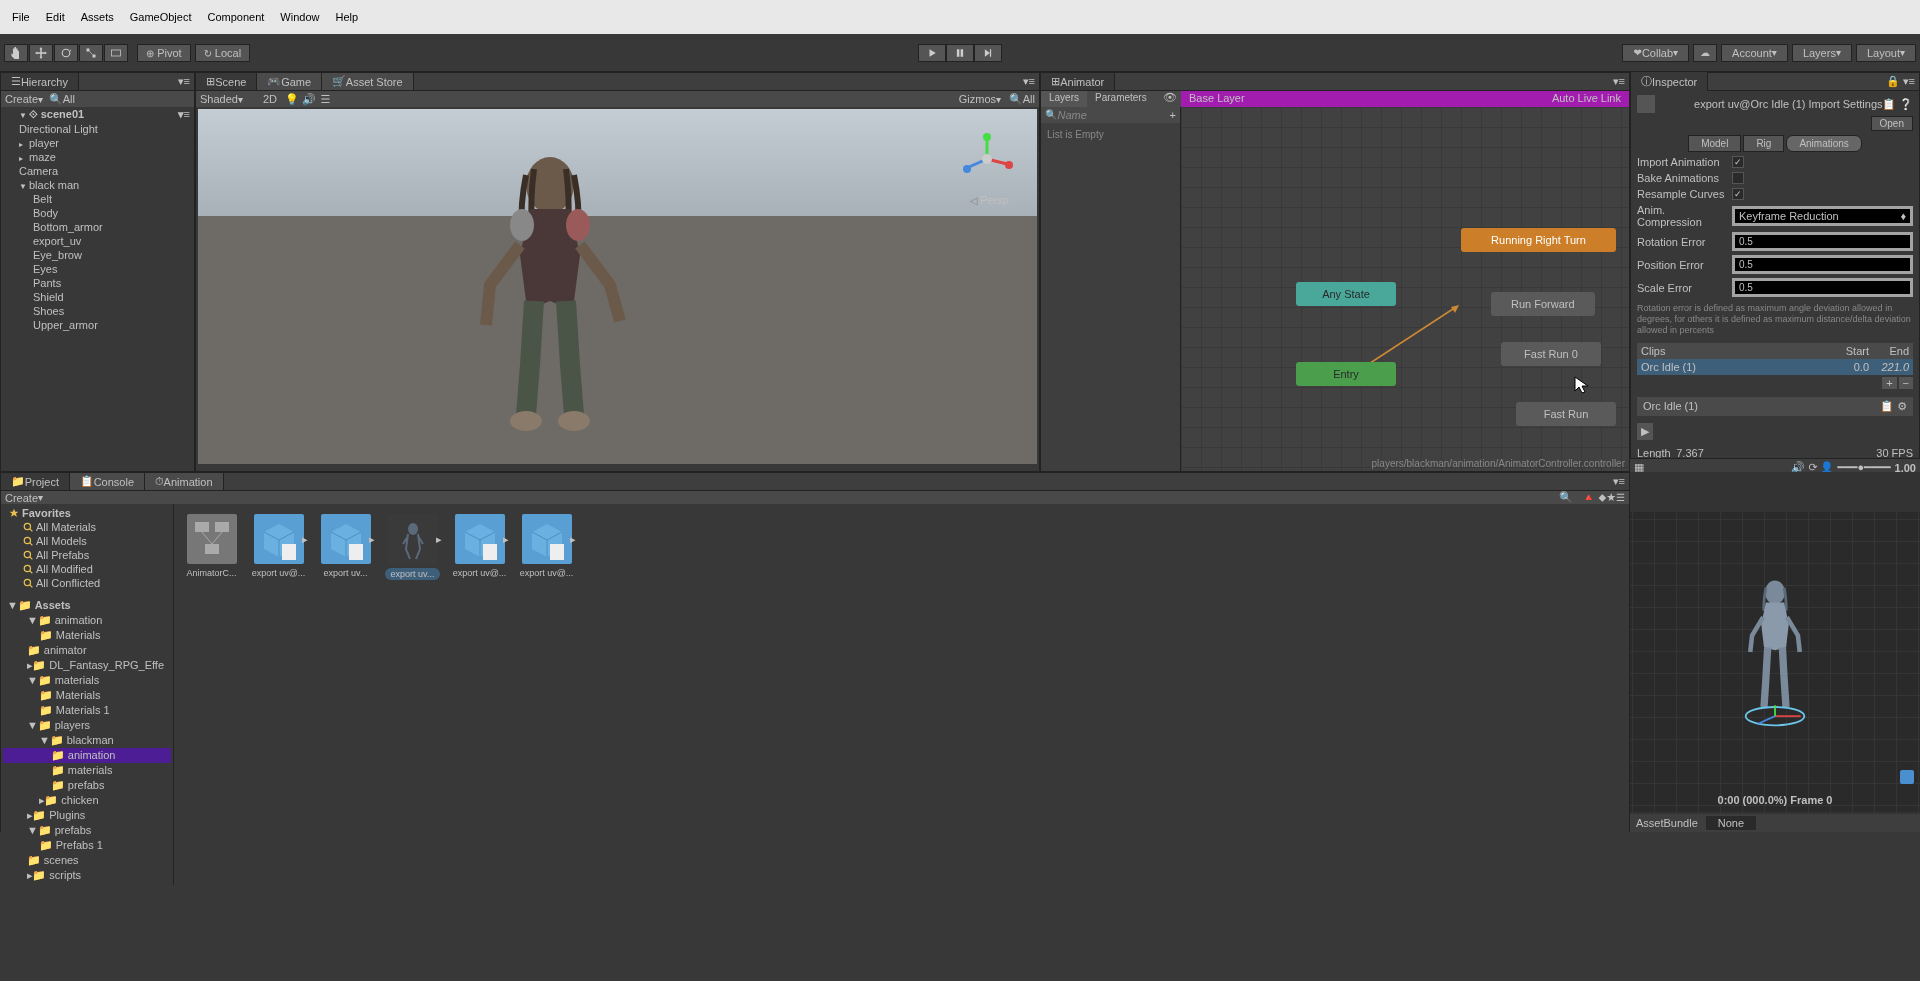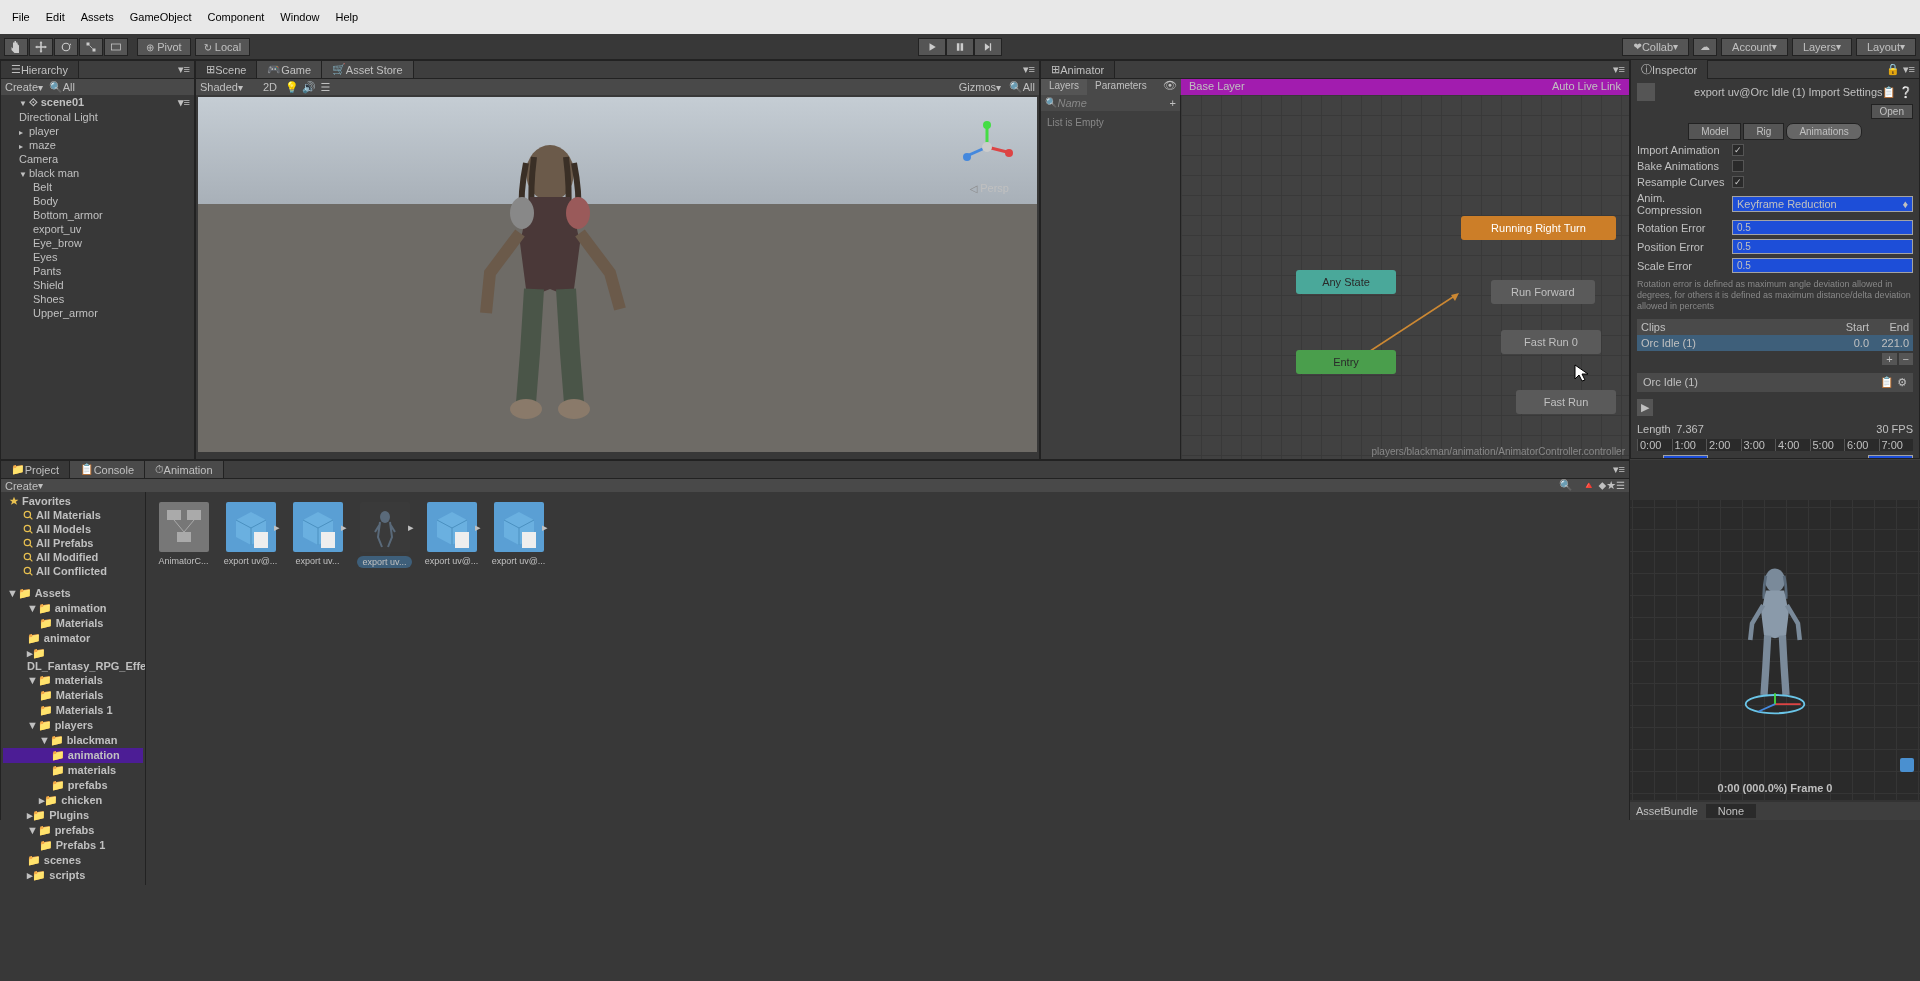--- a/index.html
+++ b/index.html
@@ -1,19 +1,19 @@
 <!DOCTYPE html>
 <html><head>
 <meta charset="utf-8">
 <style>
 * { margin: 0; padding: 0; box-sizing: border-box; font-family: Arial, sans-serif; font-size: 11px; color: #c0c0c0; user-select: none; }
 body { background: #383838; width: 1920px; height: 981px; overflow: hidden; }
 .menubar { background: #e8e8e8; height: 34px; display: flex; align-items: center; padding: 0 4px; }
 .menubar span { color: #000; padding: 0 8px; cursor: pointer; }
-.toolbar { background: #383838; height: 26px; display: flex; align-items: center; padding: 0 4px; border-bottom: 1px solid #222; }
+.toolbar { background: #383838; height: 38px; display: flex; align-items: center; padding: 0 4px; border-bottom: 1px solid #222; }
 .tool-btn { background: #555; border: 1px solid #222; width: 24px; height: 18px; margin-right: 1px; display: flex; align-items: center; justify-content: center; cursor: pointer; }
 .tool-btn svg { width: 12px; height: 12px; fill: #ccc; }
 .tool-group { display: flex; margin-right: 8px; }
 .pivot-btn { background: #555; border: 1px solid #222; padding: 2px 8px; margin-right: 4px; cursor: pointer; font-size: 10px; }
 .play-controls { position: absolute; left: 50%; transform: translateX(-50%); display: flex; }
 .play-btn { background: #555; border: 1px solid #222; width: 28px; height: 18px; display: flex; align-items: center; justify-content: center; cursor: pointer; }
 .toolbar-right { margin-left: auto; display: flex; gap: 4px; }
 .dropdown-btn { background: #555; border: 1px solid #222; padding: 2px 10px; cursor: pointer; font-size: 10px; display: flex; align-items: center; }
 .main-area { display: flex; height: 400px; }
 .panel { background: #383838; border: 1px solid #222; display: flex; flex-direction: column; }
@@ -36,26 +36,26 @@
 .animator-left { width: 140px; background: #3e3e3e; border-right: 1px solid #222; height: 100%; }
 .animator-graph { flex: 1; background: #414141; position: relative; background-image: linear-gradient(#393939 1px, transparent 1px), linear-gradient(90deg, #393939 1px, transparent 1px); background-size: 20px 20px; }
 .state-node { position: absolute; padding: 6px 20px; border-radius: 3px; font-size: 11px; text-align: center; cursor: pointer; min-width: 100px; }
 .state-any { background: #4aa89a; color: #2a2a2a; }
 .state-entry { background: #4a9e4c; color: #2a2a2a; }
 .state-orange { background: #cc7e28; color: #fff; }
 .state-gray { background: #5a5a5a; }
 .inspector { width: 290px; }
 .insp-row { display: flex; align-items: center; padding: 2px 6px; font-size: 10px; }
 .insp-label { flex: 0 0 95px; }
-.insp-val { background: #1d4ed8; border: 1px solid #a3a3a3; padding: 1px 4px; flex: 1; font-size: 10px; }
+.insp-val { background: #000000; border: 3px solid #a3a3a3; padding: 1px 4px; flex: 1; font-size: 10px; }
 .tab-btn { background: #555; padding: 2px 12px; border: 1px solid #222; cursor: pointer; font-size: 10px; }
 .tab-btn.active { background: #666; border-radius: 7px; }
 .bottom-area { display: flex; height: 360px; }
 .project-panel { flex: 1; }
-.project-tree { width: 145px; background: #383838; border-right: 1px solid #222; padding: 2px; overflow-y: auto; font-weight: bold; }
+.project-tree { width: 173px; background: #383838; border-right: 1px solid #222; padding: 2px; overflow-y: auto; }
 .fav-item { padding: 1px 4px 1px 20px; font-size: 11px; cursor: pointer; display: flex; align-items: center; }
 .fav-item svg { width: 10px; height: 10px; margin-right: 3px; }
 .folder-item { padding: 1px 4px 1px 12px; font-size: 11px; cursor: pointer; }
 .folder-item.child1 { padding-left: 24px; }
 .folder-item.child2 { padding-left: 36px; }
 .folder-item.child3 { padding-left: 48px; }
 .folder-item.sel { background: #4c1d95; }
 .project-content { flex: 1; background: #383838; }
 .breadcrumb { background: #3e3e3e; padding: 3px 8px; font-size: 11px; border-bottom: 1px solid #222; }
 .asset-grid { display: flex; gap: 12px; padding: 10px; }
@@ -305,21 +305,21 @@
     <div style="padding:4px 6px;font-size:9px;color:#888;line-height:1.2;">Rotation error is defined as maximum angle deviation allowed in degrees, for others it is defined as maximum distance/delta deviation allowed in percents</div>
     <div class="clips-table">
       <div class="clips-header">
           <span style="flex:1;">Clips</span>
           <span style="width:40px;text-align:right;">Start</span>
           <span style="width:40px;text-align:right;">End</span>
         </div>
       <div class="clips-row">
           <span style="flex:1;">Orc Idle (1)</span>
           <span style="width:40px;text-align:right;">0.0</span>
-          <span style="width:40px;text-align:right;">221.0</span>
+          <span style="width:40px;text-align:right;font-style:italic;">221.0</span>
         </div>
       <div style="text-align:right;padding:2px 0;"><span style="background:#555;padding:0 4px;margin-right:2px;">+</span><span style="background:#555;padding:0 4px;">−</span></div>
     </div>
     <div style="margin:2px 6px;background:#4a4a4a;padding:3px 6px;display:flex;">
         <span style="flex:1;">Orc Idle (1)</span>
         <span>📋 ⚙</span>
       </div>
     <div style="margin:2px 6px;padding:3px 0;display:flex;align-items:center;">
       <span style="background:#555;padding:2px 4px;margin-right:6px;">▶</span>
     </div>

